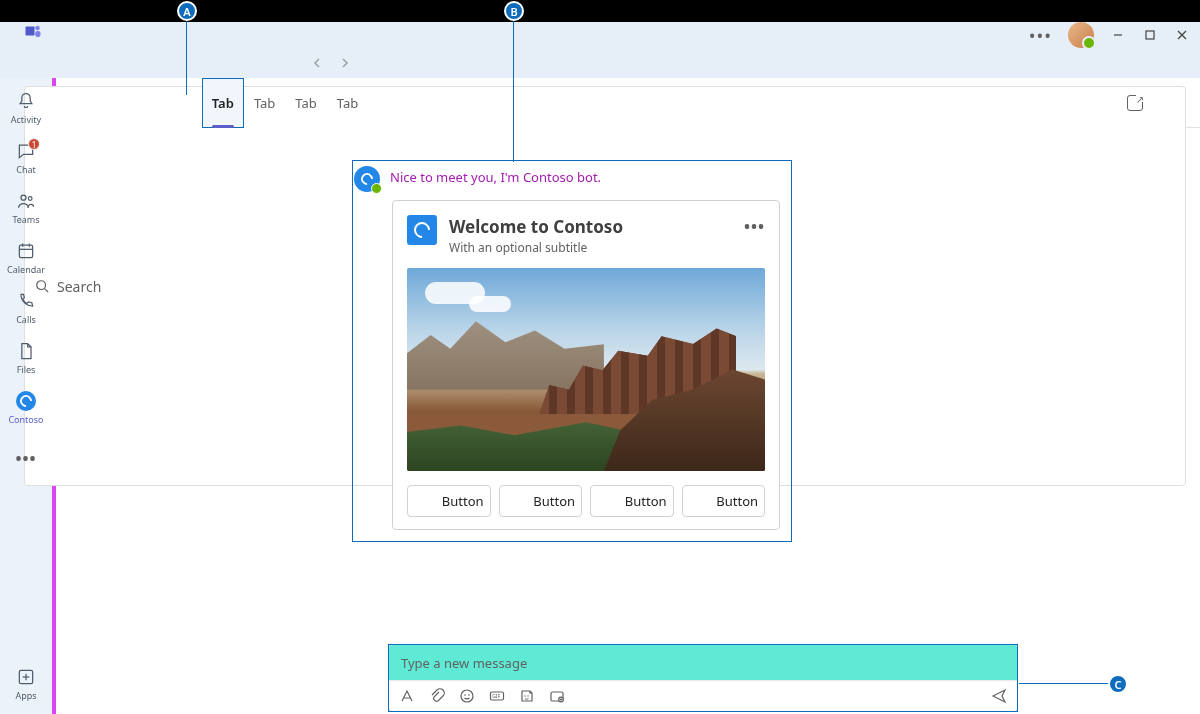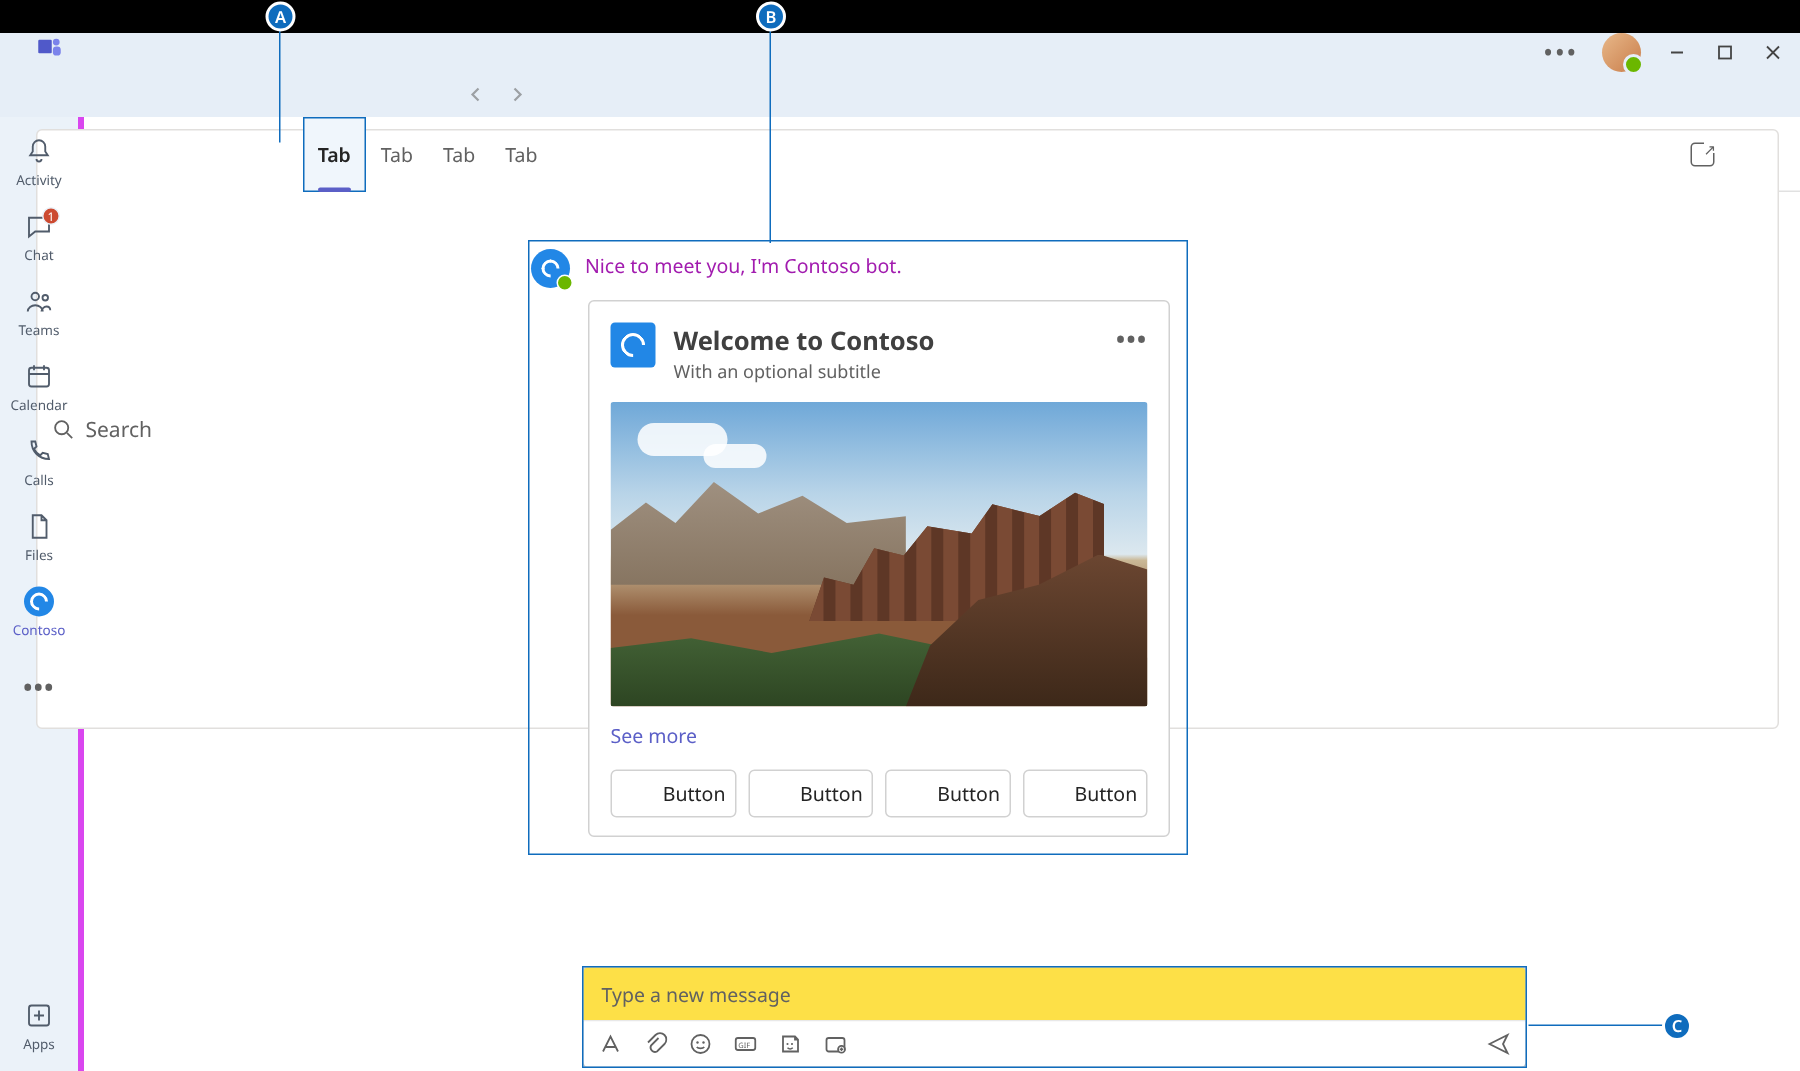--- a/index.html
+++ b/index.html
@@ -107,21 +107,21 @@
 
   .card-body{font-size:13px;color:#424242;margin-top:14px;line-height:1.35;}
   .see-more{font-size:13px;color:#5b5fc7;margin-top:10px;}
   .card-buttons{display:flex;gap:8px;margin-top:14px;}
   .cbtn{flex:1;height:32px;border:1px solid #d1d1d1;border-radius:4px;background:#fff;font-size:13px;color:#242424;display:flex;align-items:center;justify-content:center;padding-left:28px;}
 
   .compose{
     position:absolute;left:332px;bottom:2px;width:630px;
     outline:1.5px solid #0f6cbd;outline-offset:-1px;
   }
-  .msg-input{height:36px;border:1px solid #d1d1d1;border-bottom:none;border-radius:4px 4px 0 0;background:#fde047;padding:0 12px;display:flex;align-items:center;font-size:13px;color:#616161;text-align:center;}
+  .msg-input{height:36px;border:1px solid #d1d1d1;border-bottom:none;border-radius:4px 4px 0 0;background:#5eead4;padding:0 12px;display:flex;align-items:center;font-size:13px;color:#616161;text-align:center;}
   .toolbar{height:32px;border:1px solid #d1d1d1;border-top-color:#e8e8e8;border-radius:0 0 4px 4px;background:#fff;display:flex;align-items:center;padding:0 10px;gap:14px;color:#616161;}
   .toolbar .spacer{flex:1;}
   .t-icon{width:16px;height:16px;display:flex;align-items:center;justify-content:center;}
   .t-icon svg{width:16px;height:16px;}
 </style>
 </head>
 <body>
 
 <div class="top-black"></div>
 <div class="anno-marker marker-a">A</div>
@@ -283,21 +283,20 @@
           </div>
           <div class="card-image">
             <div class="sky"></div>
             <div class="cloud c1"></div>
               <div class="cloud c2"></div>
             <div class="mountain"></div>
             <div class="village"></div>
             <div class="greenery"></div>
             <div class="rock-fg"></div>
           </div>
-          <div class="see-more">See more</div>
           <div class="card-buttons">
             <div class="cbtn">Button</div>
             <div class="cbtn">Button</div>
             <div class="cbtn">Button</div>
             <div class="cbtn">Button</div>
           </div>
         </div>
       </div>
 
       <div class="compose">

